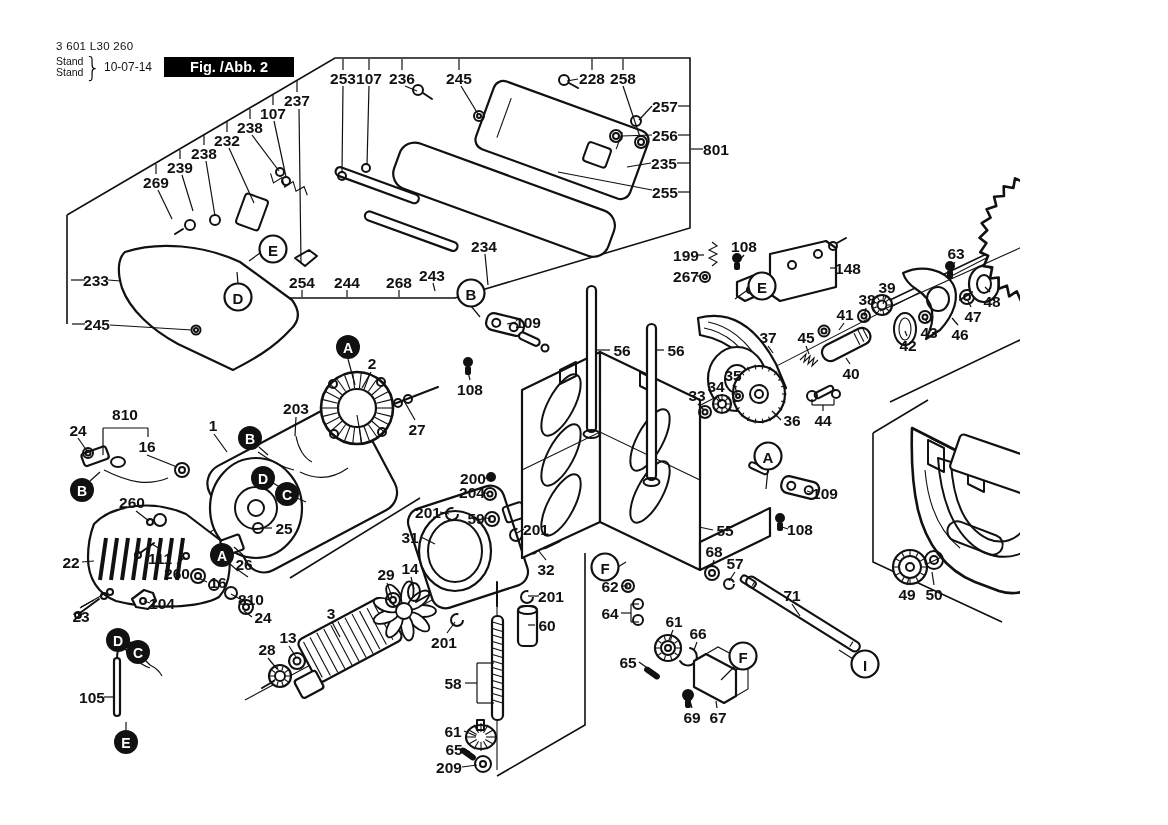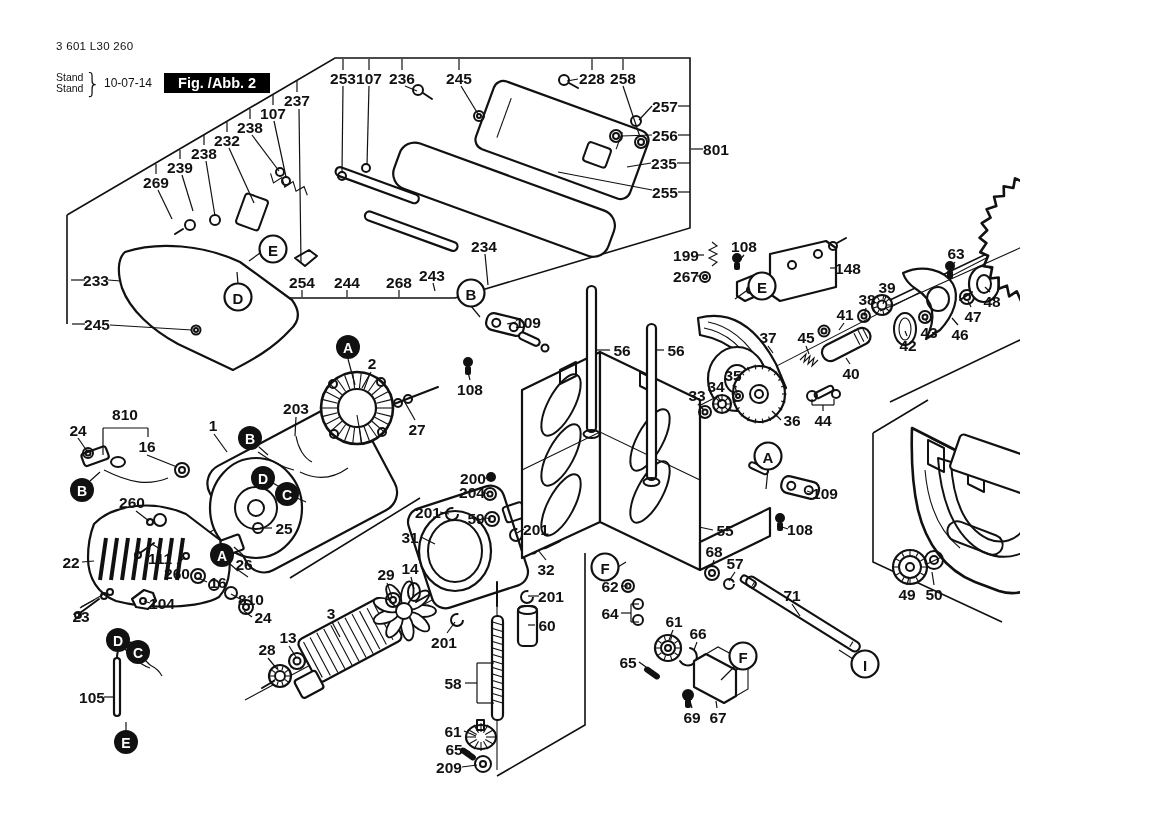--- a/index.html
+++ b/index.html
@@ -1,24 +1,24 @@
 <!DOCTYPE html>
 <html><head>
 <meta charset="utf-8">
 <style>
   html,body{margin:0;padding:0;background:#fff}
   .page{position:relative;width:1020px;height:825px;background:#fff;font-family:"Liberation Sans",sans-serif;overflow:hidden}
   .page svg{position:absolute;left:0;top:0}
   header{position:absolute;left:56px;top:40px;z-index:3}
   .pn{font-size:11.5px;color:#111;letter-spacing:.3px}
-  .issue-row{display:flex;align-items:center;margin-top:16px}
+  .issue-row{display:flex;align-items:center;margin-top:0}
   .si{display:flex;flex-direction:column;font-size:10.5px;line-height:1.05;color:#111}
   .brace{font-size:26px;font-weight:300;margin:0 3px 0 1px;color:#111;font-family:"DejaVu Sans",sans-serif}
   .date{font-size:12px;color:#111;margin-right:12px}
-  .figbox{background:#000;color:#fff;font-weight:bold;font-size:14.5px;padding:2px 14px}
+  .figbox{background:#000;color:#fff;font-weight:bold;font-size:14.5px;padding:2px 26px}
   footer{position:absolute;left:985px;top:722px;font-size:11px;line-height:1.05;color:#1a1a1a;z-index:3}
   .lbl{font:bold 15.5px "Liberation Sans",sans-serif;fill:#111;dominant-baseline:central;text-anchor:middle}
   .leader{stroke:#111;stroke-width:1.2;fill:none}
   .t{stroke:#111;stroke-width:1.1;fill:none}
   .n{stroke:#111;stroke-width:2;fill:none;stroke-linecap:round;stroke-linejoin:round}
   .p{fill:#fff;stroke:#111;stroke-width:2.2;stroke-linejoin:round}
   .p3{fill:#fff;stroke:#111;stroke-width:2.6;stroke-linejoin:round}
   .pw{fill:#fff;stroke:#111;stroke-width:1.8}
   .bx{fill:none;stroke:#111;stroke-width:1.6}
   .dk{fill:#111;stroke:none}

